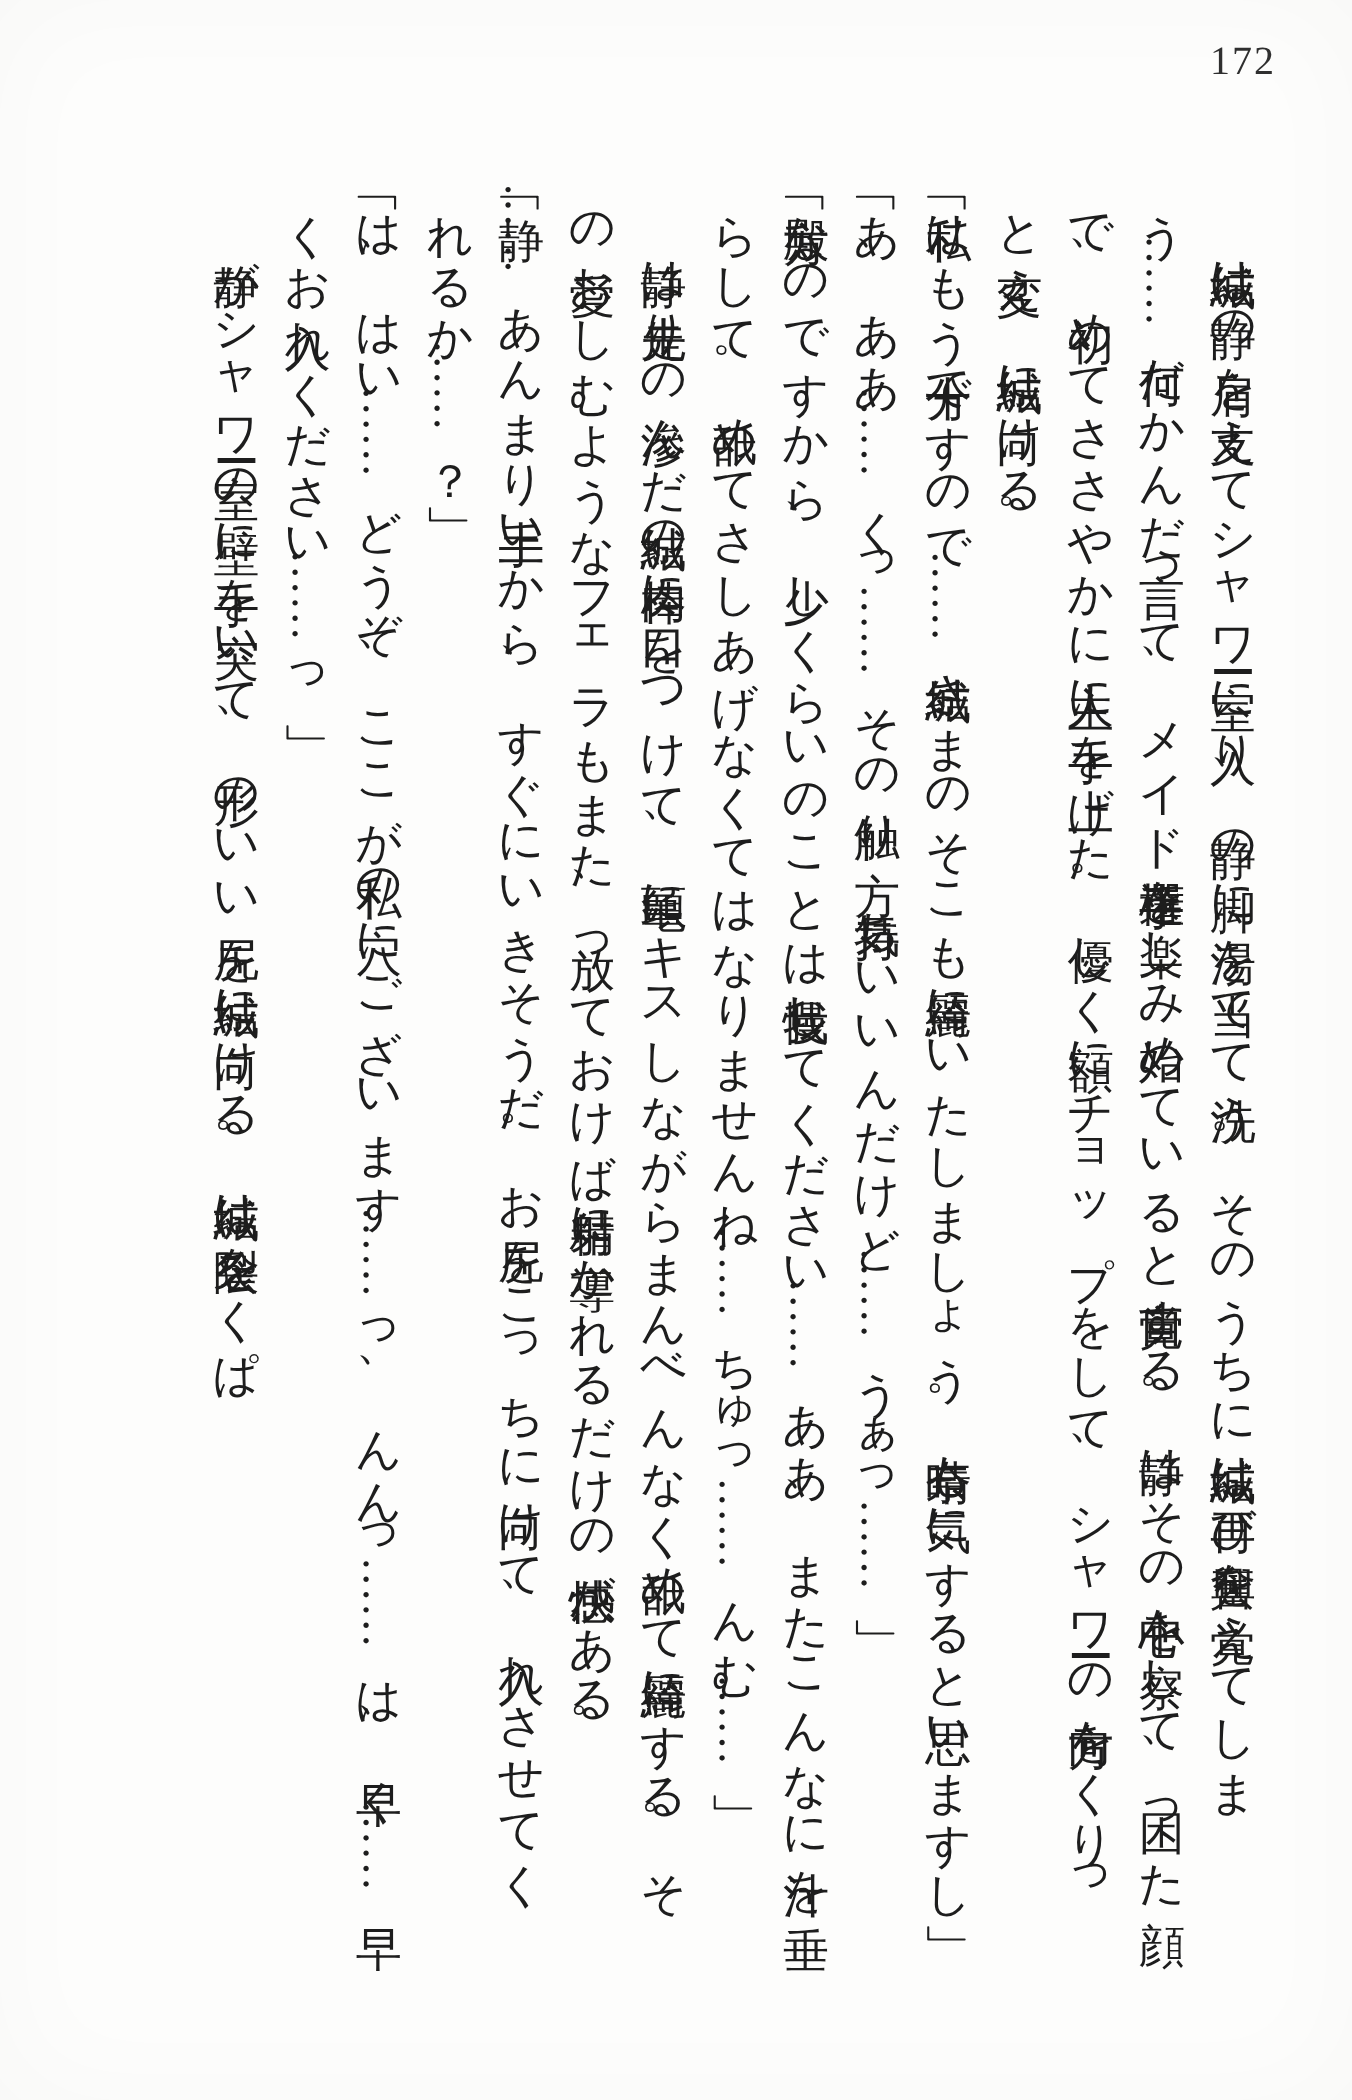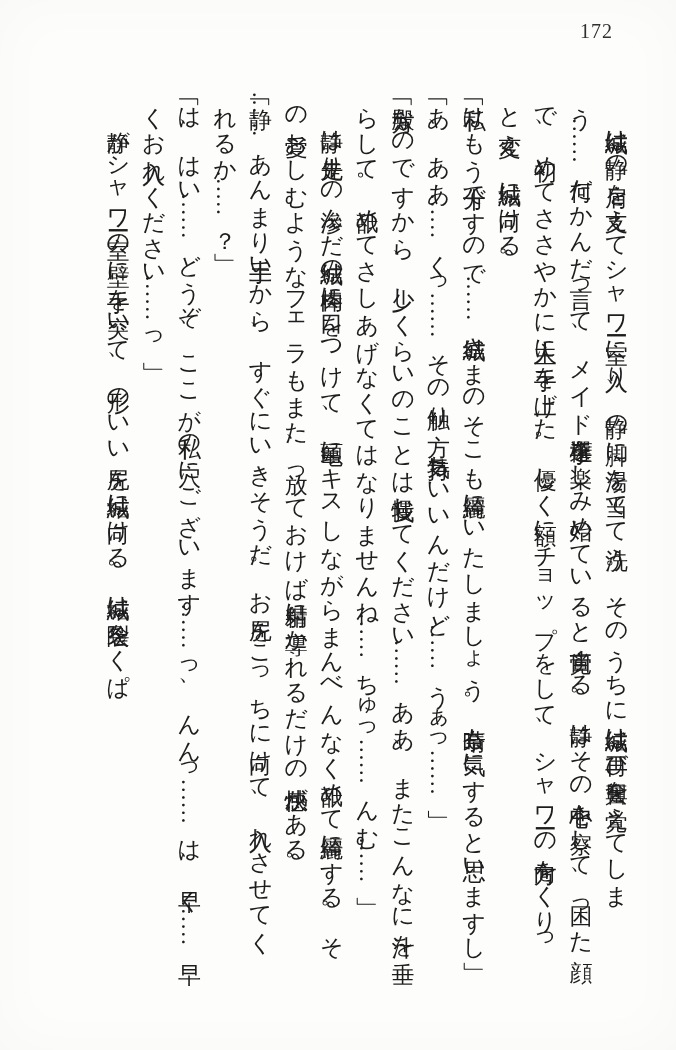--- a/index.html
+++ b/index.html
@@ -15,21 +15,21 @@
     font-family: "Liberation Serif", "DejaVu Serif", serif;
   }
   .page {
     position: absolute;
     inset: 0;
     box-shadow: inset 0 0 60px rgba(0,0,0,0.025);
   }
   .page-number {
     position: absolute;
     top: 20px;
-    left: 580px;
+    left: 605px;
     font-size: 20px;
     letter-spacing: 1px;
     color: #2f2f2f;
   }
   .text-body {
     position: absolute;
     top: 91px;
     right: 42px;
     height: 876px;
     writing-mode: vertical-rl;

